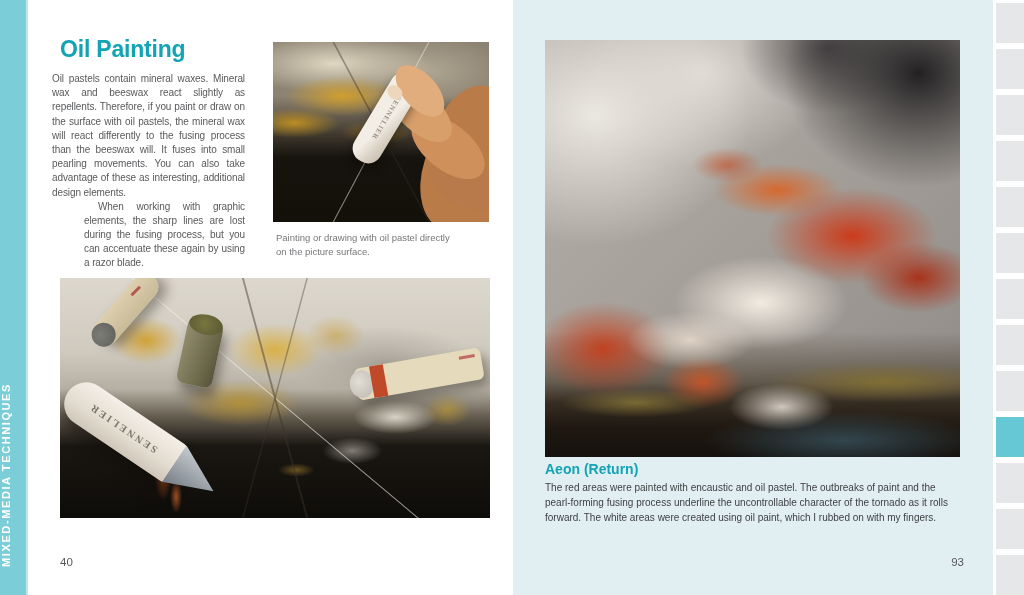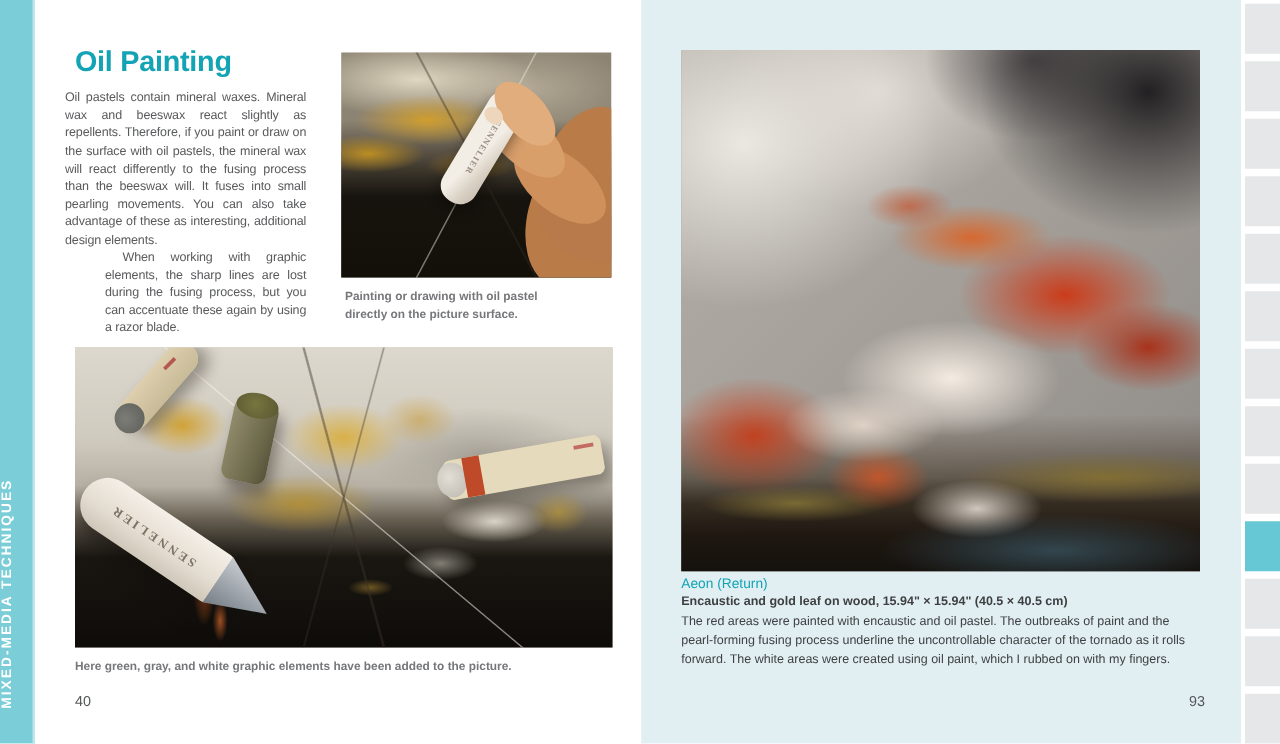--- a/index.html
+++ b/index.html
@@ -14,21 +14,21 @@
     writing-mode:vertical-rl; transform:rotate(180deg);
     color:#ffffff; font-weight:bold; font-size:11px; letter-spacing:1.6px; white-space:nowrap; }
 
   
   .page-left { position:absolute; left:28px; top:0; width:485px; height:595px; background:#fff; }
   .page-title { position:absolute; left:32px; top:36px; font-size:23px; font-weight:bold; color:#12a3b4; letter-spacing:-0.2px; }
   .body-col { position:absolute; left:24px; top:72px; width:193px; font-size:10px; letter-spacing:-0.1px;
     line-height:1.42; color:#595a5c; text-align:justify; }
   .body-col p.indent { text-indent:14px;margin-left:32px; }
 
-  .caption { font-size:9.5px; font-weight:bold; color:#76777a; line-height:1.5; }
+  .caption { font-size:9.5px; font-weight:normal; color:#76777a; line-height:1.5; }
   .cap-top { position:absolute; left:248px; top:231px; width:175px; }
   .cap-bottom { position:absolute; left:32px; top:527px; width:430px; }
   .pagenum { position:absolute; font-size:11.5px; color:#57585a; }
   .pn-left { left:32px; top:556px; }
   .pn-right { right:60px; top:556px; }
 
   
   .photo-top { position:absolute; left:245px; top:42px; width:216px; height:180px; overflow:hidden;
     background-color:#8d8372;
     background-image:
@@ -126,21 +126,21 @@
       radial-gradient(12% 6% at 44% 30%, rgba(200,70,25,.60), transparent 70%),
       linear-gradient(to top, #15110d 0%, #1f1811 7%, rgba(45,35,24,.92) 13%, rgba(60,48,32,.60) 18%, transparent 30%),
       radial-gradient(45% 38% at 90% 8%, rgba(32,30,32,.98), transparent 72%),
       radial-gradient(30% 22% at 68% 2%, rgba(70,66,68,.90), transparent 70%),
       radial-gradient(50% 42% at 12% 18%, rgba(238,234,228,.95), transparent 75%),
       radial-gradient(40% 30% at 38% 8%, rgba(226,221,213,.90), transparent 75%),
       linear-gradient(135deg, #b5b0aa 0%, #a39e98 50%, #8e8a86 100%);
   }
 
   .art-caption { position:absolute; left:545px; top:461px; width:416px; }
-  .art-title { font-size:11px; font-weight:normal; color:#12a3b4; margin-bottom:3px; }
+  .art-title { font-size:14px; font-weight:bold; color:#12a3b4; margin-bottom:3px; }
   .art-medium { font-size:10px; font-weight:bold; color:#3e3f41; margin-bottom:3px; }
   .art-desc { font-size:10px; color:#3e3f41; line-height:1.5; }
 
   
   .edge-tabs { position:absolute; left:996px; top:3px; width:28px; }
   .edge-tab { width:28px; height:40px; margin-bottom:6px; background:#e6e7e8; }
   .edge-tab.active { background:#66c8d4; }
 </style>
 </head>
 <body>
@@ -184,33 +184,31 @@
       <div class="stick stick-w">
         <span class="w-text">SENNELIER</span>
         <div class="cone"></div>
       </div>
       <div class="stick stick-c">
         <div class="end-c"></div>
         <div class="label-c"></div>
         <div class="mark-c"></div>
       </div>
     </div>
-    <div class="caption cap-bottom">Here green, gray, and white graphic elements have been added to the picture.</div>
 
     <div class="pagenum pn-left">40</div>
   </section>
 
   <section class="page-right"></section>
   <div class="edge-strip"></div>
 
   <div class="artwork"></div>
 
   <div class="art-caption">
     <div class="art-title">Aeon (Return)</div>
-    <div class="art-medium">Encaustic and gold leaf on wood, 15.94" × 15.94" (40.5 × 40.5 cm)</div>
     <div class="art-desc">The red areas were painted with encaustic and oil pastel. The outbreaks of paint and the pearl-forming fusing process underline the uncontrollable character of the tornado as it rolls forward. The white areas were created using oil paint, which I rubbed on with my fingers.</div>
   </div>
 
   <div class="pagenum pn-right">93</div>
 
   <div class="edge-tabs" id="edge-tabs">
       <div class="edge-tab"></div>
       <div class="edge-tab"></div>
       <div class="edge-tab"></div>
       <div class="edge-tab"></div>

